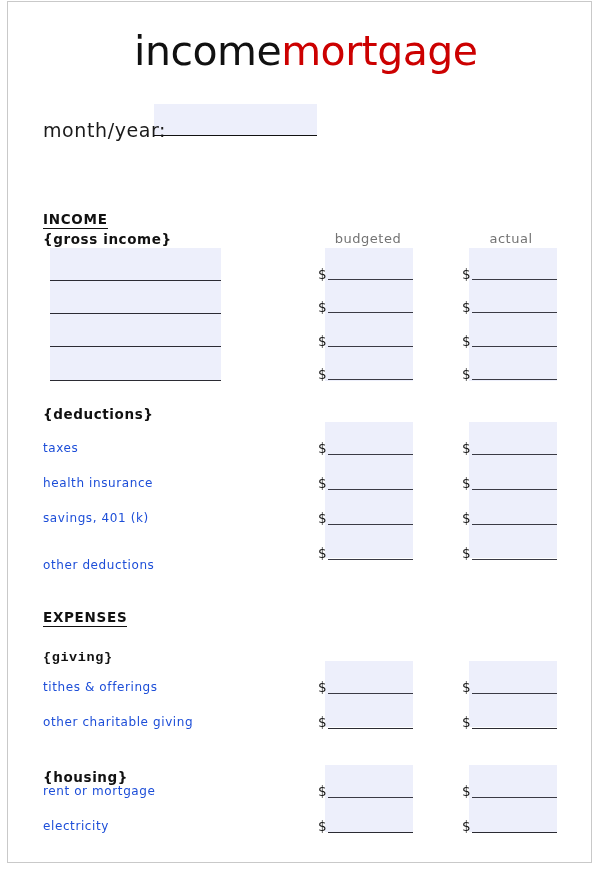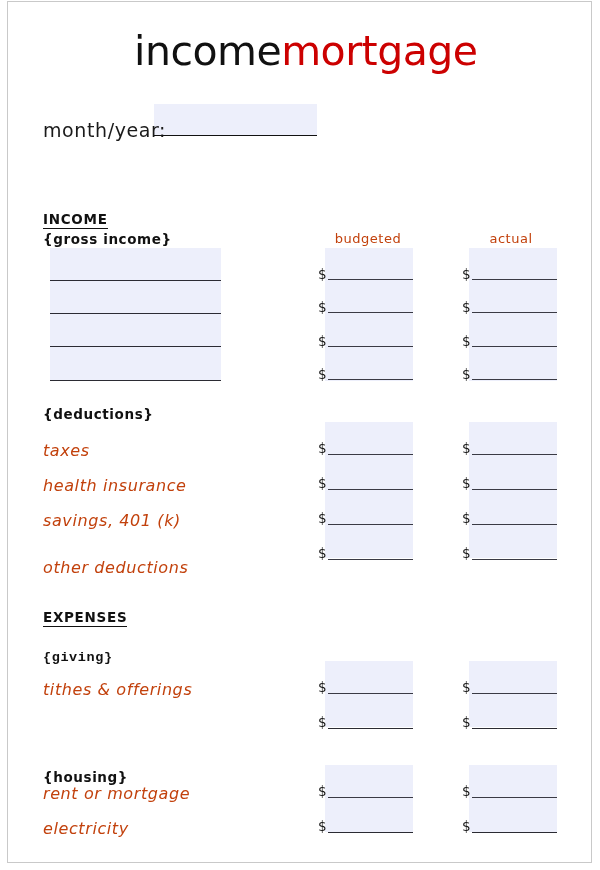--- a/index.html
+++ b/index.html
@@ -90,34 +90,33 @@
     letter-spacing: 0.6px;
     color: #111111;
     white-space: nowrap;
   }
 
   
   .col-head {
     position: absolute;
     font-size: 13px;
     letter-spacing: 0.5px;
-    color: #c2410c;
+    color: #737373;
     text-align: center;
     white-space: nowrap;
   }
 
   
   .row-label {
     position: absolute;
     left: 35px;
-    font-size: 16px;
+    font-size: 12px;
     letter-spacing: 0.6px;
-    color: #c2410c;
-    white-space: nowrap;
-    font-style: italic;
+    color: #1d4ed8;
+    white-space: nowrap;
   }
 
   
   .fill {
     position: absolute;
     background: #edeffb;
   }
 
   
   .rule {
@@ -209,20 +208,21 @@
   <div class="dollar" style="left:454px; top:508px;">$</div>
   <div class="rule-thin" style="left:464px; top:522px; width:85px;"></div>
   <div class="dollar" style="left:454px; top:543px;">$</div>
   <div class="rule-thin" style="left:464px; top:557px; width:85px;"></div>
 
   <div class="sec-head" style="top:607px;">EXPENSES</div>
 
   <div class="grp-head" style="top:648px;font-family:Liberation Mono, monospace;">{giving}</div>
 
   <div class="row-label" style="top:678px;">tithes &amp; offerings</div>
+  <div class="row-label" style="top:713px;">other charitable giving</div>
 
   <div class="fill" style="left:317px; top:659px; width:88px; height:66px;"></div>
   <div class="dollar" style="left:310px; top:677px;">$</div>
   <div class="rule-thin" style="left:320px; top:691px; width:85px;"></div>
   <div class="dollar" style="left:310px; top:712px;">$</div>
   <div class="rule" style="left:320px; top:726px; width:85px;"></div>
 
   <div class="fill" style="left:461px; top:659px; width:88px; height:66px;"></div>
   <div class="dollar" style="left:454px; top:677px;">$</div>
   <div class="rule-thin" style="left:464px; top:691px; width:85px;"></div>

